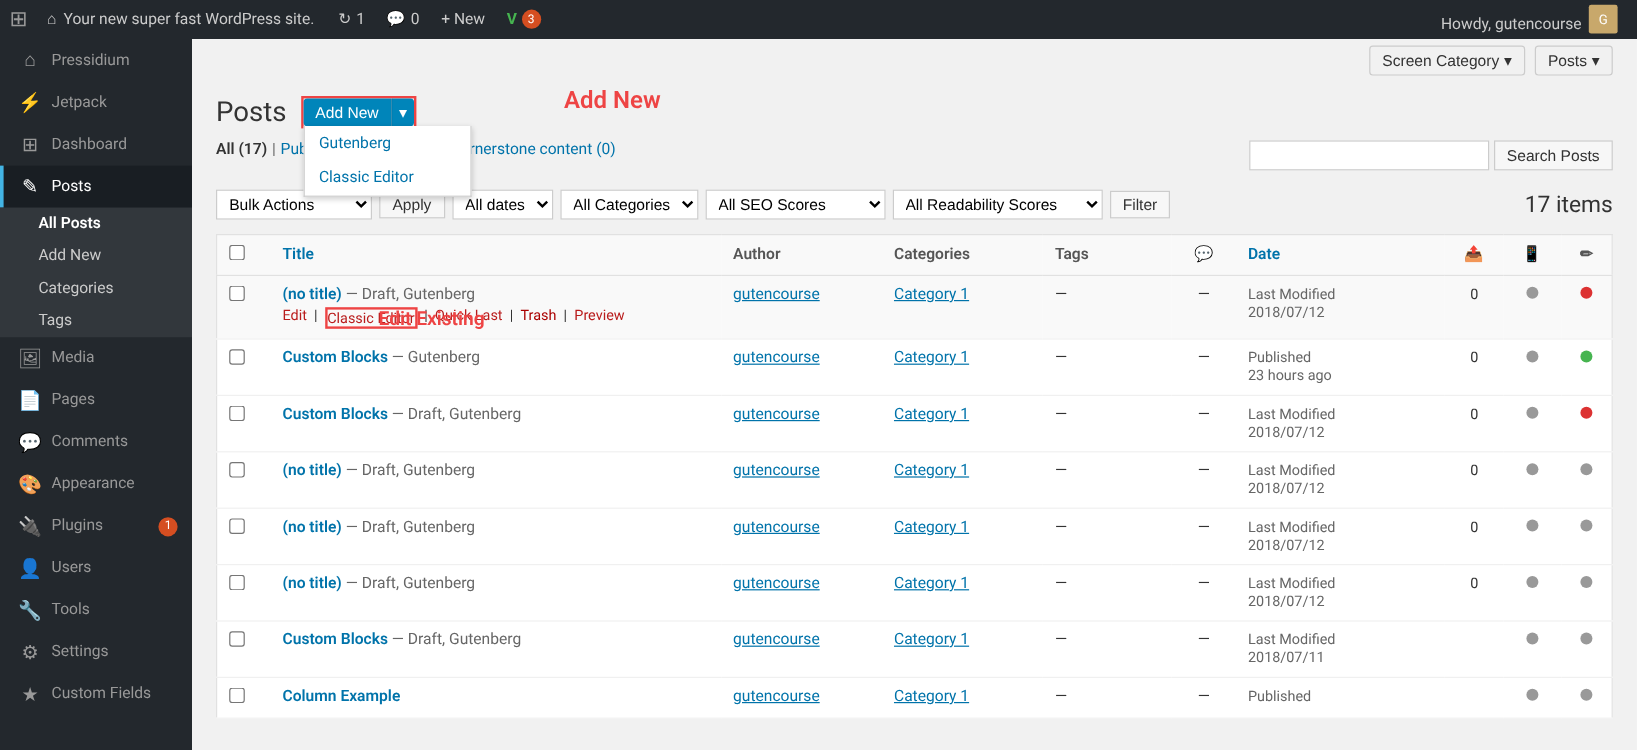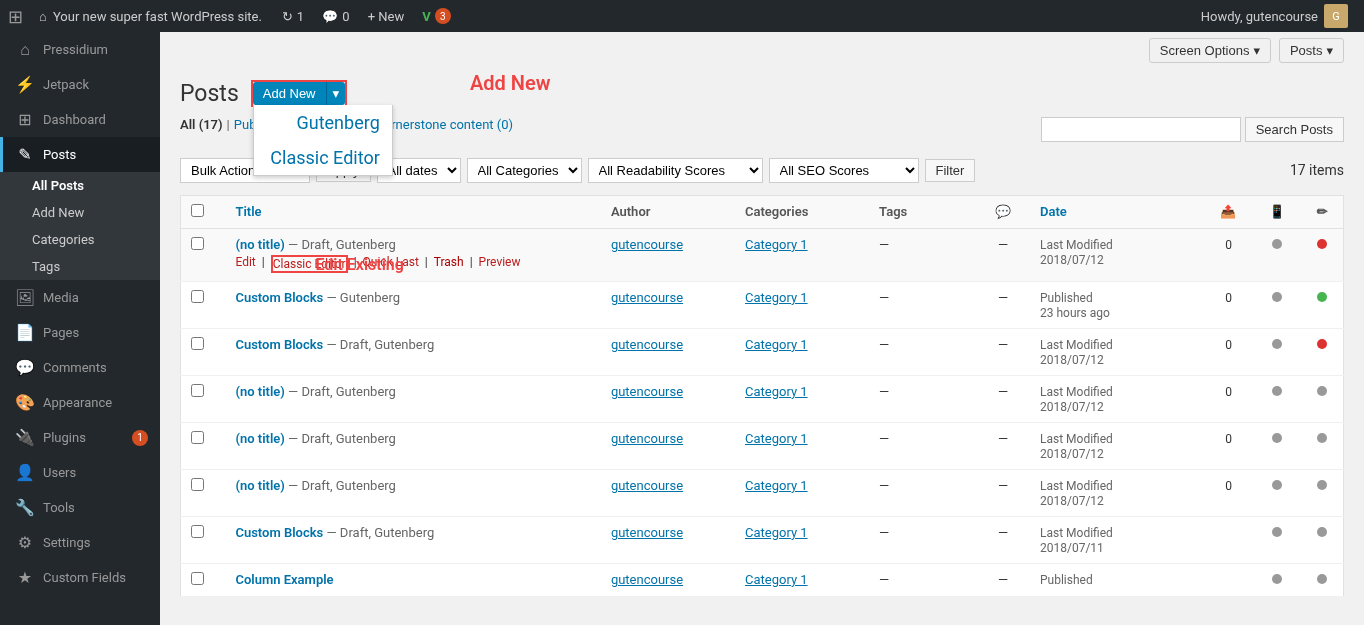--- a/index.html
+++ b/index.html
@@ -16,21 +16,21 @@
       position: fixed;
       top: 0; left: 0; right: 0;
       z-index: 9999;
     }
     .adminbar-logo { color: #999; margin-right: 8px; font-size: 18px; }
     .adminbar-site { color: #ccc; font-size: 13px; display: flex; align-items: center; gap: 6px; padding: 0 8px; }
     .adminbar-items { display: flex; align-items: center; gap: 2px; margin-left: 4px; }
     .adminbar-item { color: #ccc; padding: 0 8px; height: 32px; display: flex; align-items: center; gap: 4px; font-size: 13px; cursor: pointer; }
     .adminbar-item .badge { background: #d54e21; color: #fff; border-radius: 50%; width: 16px; height: 16px; display: flex; align-items: center; justify-content: center; font-size: 10px; }
     .adminbar-right { margin-left: auto; display: flex; align-items: center; }
-    .adminbar-howdy { color: #ccc; font-size: 13px; display: flex; align-items: center; gap: 6px; padding: 0 8px; }
+    .adminbar-howdy { color: #ccc; font-size: 13px; display: flex; align-items: flex-end; gap: 6px; padding: 0 8px; }
     .admin-avatar { width: 24px; height: 24px; background: #c8a86b; border-radius: 2px; display: flex; align-items: center; justify-content: center; color: #fff; font-size: 11px; }
 
     
     .wp-layout { display: flex; margin-top: 32px; min-height: calc(100vh - 32px); }
 
     
     #adminmenuwrap {
       width: 160px;
       background: #23282d;
       min-height: 100%;
@@ -135,22 +135,21 @@
       border: 1px solid #ccc;
       box-shadow: 0 2px 5px rgba(0,0,0,0.2);
       z-index: 100;
       min-width: 140px;
       border-top: none;
     }
     .dropdown-menu .dropdown-item {
       padding: 7px 12px;
       cursor: pointer;
       color: #0073aa;
-      font-size: 18px;
-      text-align: right;
+      font-size: 13px;
     }
 
     
     .annotation-add-new {
       position: absolute;
       top: -5px;
       left: 160px;
       color: #e44;
       font-size: 22px;
       font-weight: 600;
@@ -218,21 +217,21 @@
       background: #f7f7f7;
       border: 1px solid #ccc;
       padding: 3px 10px;
       cursor: pointer;
       font-size: 13px;
       color: #333;
     }
     .tablenav-items-count {
       margin-left: auto;
       color: #333;
-      font-size: 14px;
+      font-size: 19px;
       text-align: right;
     }
 
     
     .posts-table {
       width: 100%;
       border-collapse: collapse;
       background: #fff;
       border: 1px solid #e1e1e1;
       margin-top: 12px;
@@ -397,21 +396,21 @@
     <div class="menu-item">
       <span class="menu-icon">★</span>
       <span>Custom Fields</span>
     </div>
   </div>
 
   <div id="wpcontent">
 
     <div class="content-top-bar">
       <button class="screen-options-btn">
-        <span>Screen Options</span>
+        <span>Screen Category</span>
         <span>▾</span>
       </button>
       <button class="help-btn">
         <span>Posts</span>
         <span>▾</span>
       </button>
     </div>
 
     <div class="wrap">
 
@@ -465,25 +464,25 @@
         </select>
         <button class="filter-btn">
           <span>Apply</span>
         </button>
         <select>
           <option>All dates</option>
         </select>
         <select>
           <option>All Categories</option>
         </select>
+        <select style="width:150px;">
+          <option>All SEO Scores</option>
+        </select>
         <select style="width:175px;">
           <option>All Readability Scores</option>
-        </select>
-        <select style="width:150px;">
-          <option>All SEO Scores</option>
         </select>
         <button class="filter-btn">
           <span>Filter</span>
         </button>
         <span class="tablenav-items-count">17 items</span>
       </div>
 
       <table class="posts-table">
         <thead>
           <tr>

